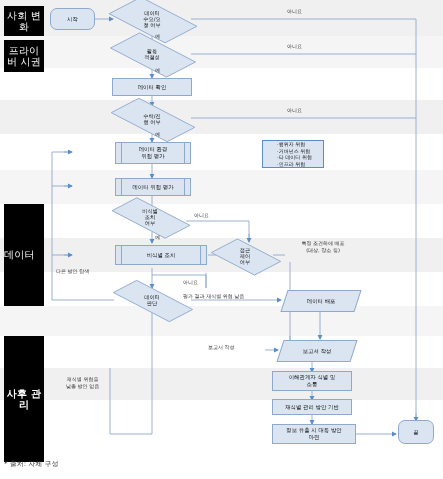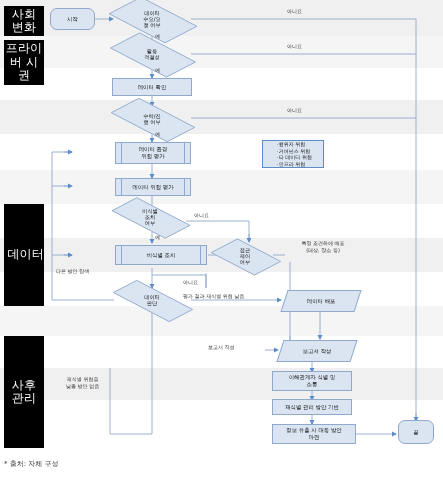--- a/index.html
+++ b/index.html
@@ -9,22 +9,22 @@
     color:#1a1a1a;
   }
   #canvas{position:absolute;left:0;top:0;width:443px;height:479px;}
 
   
   .band{position:absolute;left:0;width:443px;background:#f0f0f0;}
 
   
   .cat{
     position:absolute;background:#000000;color:#ffffff;
-    display:flex;align-items:center;justify-content:flex-end;
-    text-align:center;line-height:1.12;font-size:12px;letter-spacing:.2px;
+    display:flex;align-items:center;justify-content:flex-start;
+    text-align:center;line-height:1.12;font-size:10px;letter-spacing:.2px;
   }
 
   
   svg.wires{position:absolute;left:0;top:0;width:443px;height:479px;overflow:visible;}
 
   
   .node{
     position:absolute;box-sizing:border-box;
     display:flex;align-items:center;justify-content:center;
     text-align:center;font-size:5.4px;line-height:1.22;
@@ -102,28 +102,28 @@
   <div class="band" style="top:272px;height:34px;background:#ffffff;"></div>
   <div class="band" style="top:306px;height:30px;background:#f5f5f5;"></div>
   <div class="band" style="top:336px;height:32px;background:#ffffff;"></div>
   <div class="band" style="top:368px;height:32px;background:#f0f0f0;"></div>
   <div class="band" style="top:400px;height:50px;background:#ffffff;"></div>
 
   <div class="cat" style="left:4px;top:6px;width:40px;height:30px;">
     <span>사회
 변화</span>
   </div>
-  <div class="cat" style="left:4px;top:40px;width:40px;height:45px;">
+  <div class="cat" style="left:4px;top:40px;width:40px;height:32px;">
     <span>프라이버
 시권</span>
   </div>
   <div class="cat" style="left:4px;top:204px;width:40px;height:102px;">
     <span>데이터</span>
   </div>
-  <div class="cat" style="left:4px;top:336px;width:40px;height:112px;">
+  <div class="cat" style="left:4px;top:336px;width:40px;height:126px;font-weight:bold;">
     <span>사후
 관리</span>
   </div>
 
   <svg class="wires" viewBox="0 0 443 479">
     <defs>
       <marker id="ah" markerWidth="6" markerHeight="6" refX="5" refY="3" orient="auto">
         <path d="M0,0 L6,3 L0,6 Z" fill="#5b8dc8"></path>
       </marker>
     </defs>

